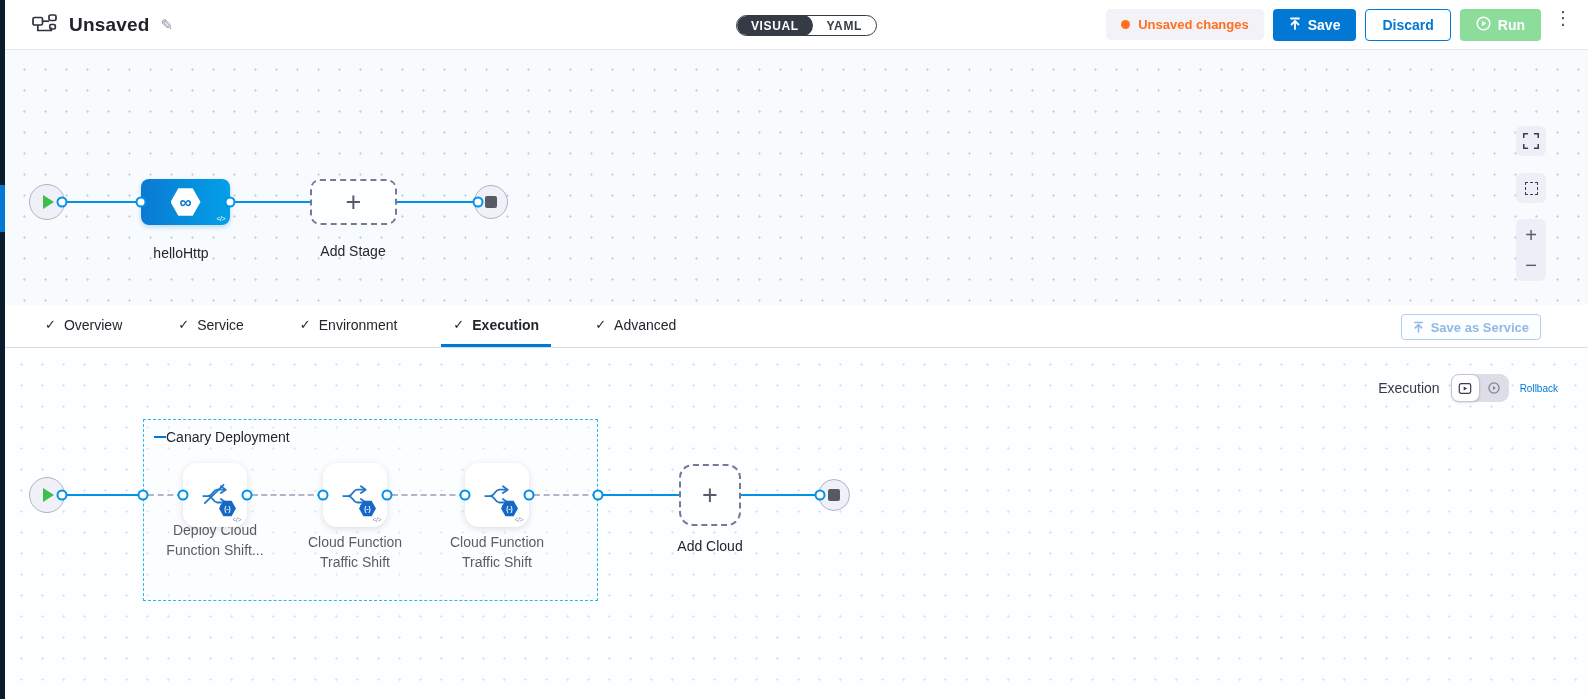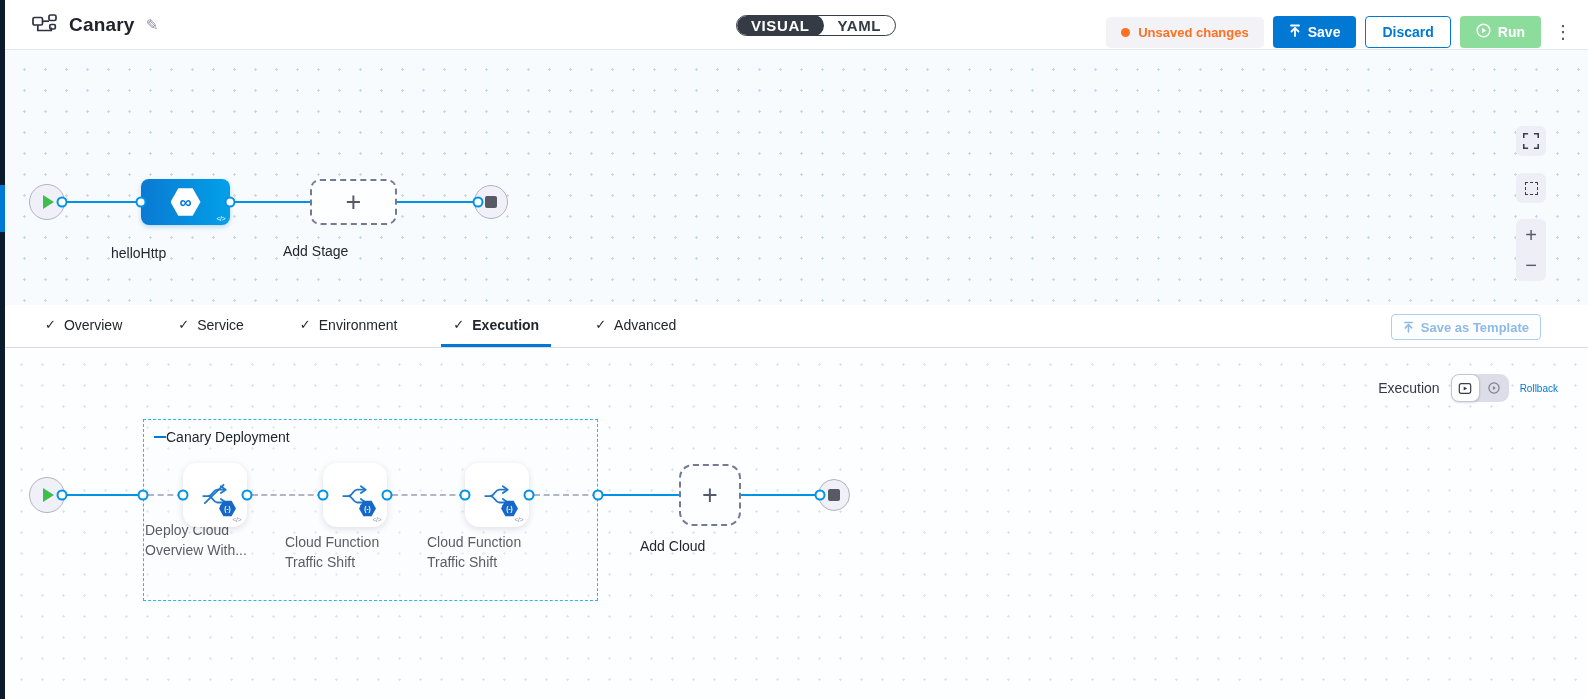--- a/index.html
+++ b/index.html
@@ -14,25 +14,25 @@
   
   .header { position:absolute; left:5px; top:0; right:0; height:50px; background:#fff;
     border-bottom:1px solid #e6e7ef; display:flex; align-items:center; padding-left:26px; }
   .title-row { display:flex; align-items:center; gap:11px; }
   .pipe-icon svg { display:block; }
   .page-title { font-size:19px; font-weight:bold; color:#22222a; letter-spacing:.2px; }
   .pencil { font-size:15px; color:#9293ab; cursor:pointer; }
 
   .mode-toggle { position:absolute; left:731px; top:15px; height:21px; display:flex; align-items:center;
     border:1.5px solid #343b45; border-radius:999px; background:#fff; overflow:hidden; }
-  .mode-seg { font-size:15px; font-weight:bold; letter-spacing:.6px; padding:0 14px; height:21px;
+  .mode-seg { font-size:12px; font-weight:bold; letter-spacing:.6px; padding:0 14px; height:21px;
     display:flex; align-items:center; color:#343b45; cursor:pointer; }
   .mode-seg.active { background:#343b45; color:#fff; border-radius:999px; }
 
-  .header-right { position:absolute; right:12px; top:16px; display:flex; align-items:center; gap:9px; }
+  .header-right { position:absolute; right:12px; top:9px; display:flex; align-items:flex-start; gap:9px; }
   .unsaved-badge { display:flex; align-items:center; gap:8px; background:#f2f2f7; border-radius:5px;
     height:31px; padding:0 15px; color:#ff7020; font-size:13px; font-weight:bold; }
   .unsaved-dot { width:9px; height:9px; border-radius:50%; background:#ff7020; }
   .btn { height:32px; border-radius:4px; font-size:14px; font-weight:bold; display:flex;
     align-items:center; gap:7px; padding:0 16px; cursor:pointer; border:none; }
   .btn-save { background:#0278d5; color:#fff; }
   .btn-discard { background:#fff; color:#0278d5; border:1px solid #0278d5; }
   .btn-run { background:#8cdc9c; color:#fff; }
   .kebab { font-size:18px; color:#4f5162; padding:0 4px; cursor:pointer; line-height:1; }
 
@@ -50,21 +50,21 @@
   .edge { position:absolute; height:2px; background:#0092e4; }
   .edge-dashed { position:absolute; height:0; border-top:2px dashed #9a9db5; }
   .port { position:absolute; width:11px; height:11px; border-radius:50%; background:#fff;
     border:2px solid #0092e4; transform:translate(-50%,-50%); z-index:6; }
   .terminal { position:absolute; width:36px; height:36px; border-radius:50%; background:#eff0f8;
     border:1px solid #b0b2c4; display:flex; align-items:center; justify-content:center; z-index:5; }
   .play-tri { width:0; height:0; border-left:11px solid #3fbe4e; border-top:7px solid transparent;
     border-bottom:7px solid transparent; margin-left:3px; }
   .stop-sq { width:12px; height:12px; background:#575965; border-radius:2px; }
 
-  .node-label { position:absolute; font-size:14px; color:#22272d; text-align:left; line-height:20px; }
+  .node-label { position:absolute; font-size:14px; color:#22272d; text-align:center; line-height:20px; }
 
   
   .stage-node { position:absolute; left:136px; top:129px; width:89px; height:46px; border-radius:8px;
     background:linear-gradient(90deg,#0a7ad3,#02a0e8); z-index:5; display:flex; align-items:center;
     justify-content:center; cursor:pointer; box-shadow:0 2px 5px rgba(2,120,213,.25); }
   .hexagon { width:30px; height:30px; background:#fff;
     clip-path:polygon(26% 4%, 74% 4%, 100% 50%, 74% 96%, 26% 96%, 0% 50%);
     display:flex; align-items:center; justify-content:center; }
   .hexagon span { color:#0278d5; font-size:17px; font-weight:bold; line-height:1; }
   .code-glyph { position:absolute; right:5px; bottom:3px; font-size:7px; color:#fff; letter-spacing:-.5px; }
@@ -131,21 +131,21 @@
     <div class="title-row">
       <span class="pipe-icon">
         <svg width="27" height="24" viewBox="0 0 27 24" fill="none" stroke="#2e3142" stroke-width="1.7">
           <rect x="2" y="4.5" width="9.5" height="7.5" rx="1.5"></rect>
           <rect x="18" y="2" width="7" height="5.5" rx="1.5"></rect>
           <path d="M11.5 8.2 H18"></path>
           <path d="M6.8 12 v5.5 h13.5 v-3"></path>
           <rect x="18.8" y="11.5" width="5.5" height="4.5" rx="1.2"></rect>
         </svg>
       </span>
-      <span class="page-title">Canary</span>
+      <span class="page-title">Unsaved</span>
       <span class="pencil">✎</span>
     </div>
 
     <div class="mode-toggle">
       <div class="mode-seg active">VISUAL</div>
       <div class="mode-seg">YAML</div>
     </div>
 
     <div class="header-right">
       <div class="unsaved-badge">
@@ -247,21 +247,21 @@
       <span class="chk">✓</span>
       <span>Advanced</span>
     </div>
 
     <div class="save-template">
       <svg width="11" height="12" viewBox="0 0 12 13" fill="none" stroke="#8fb9e7" stroke-width="1.7" stroke-linecap="round">
         <path d="M2 1.5 h8"></path>
           <path d="M6 12 V4.5"></path>
           <path d="M2.5 7.5 L6 4 L9.5 7.5"></path>
       </svg>
-      <span>Save as Template</span>
+      <span>Save as Service</span>
     </div>
   </div>
 
   <div class="lower-canvas">
 
     <div class="exec-row">
       <span class="exec-label">Execution</span>
       <div class="exec-toggle">
         <div class="toggle-seg selected">
           <svg width="14" height="13" viewBox="0 0 16 14" fill="none" stroke="#3a3e4c" stroke-width="1.4">
@@ -302,21 +302,21 @@
         <path d="M19.5 17.8 L24 21 L19.5 24.2"></path>
         <path d="M4.5 21.5 L22 4.5"></path>
       </svg>
       <div class="badge">(-)</div>
       <span class="code-glyph">&lt;/&gt;</span>
     </div>
     <div class="port" style="left:178px; top:147px;"></div>
     <div class="port" style="left:242px; top:147px;"></div>
     <div class="node-label" style="left:140px; top:172px; width:140px;">
       <div>Deploy Cloud</div>
-      <div>Overview With...</div>
+      <div>Function Shift...</div>
     </div>
     <div class="edge-dashed" style="left:247px; top:146px; width:71px;"></div>
 
     <div class="step-card" style="left:318px; top:115px;">
       <svg width="30" height="30" viewBox="0 0 28 28" fill="none" stroke="#2079c8" stroke-width="1.7" stroke-linecap="round" stroke-linejoin="round">
         <path d="M3 15 h5 c4 0 4 -6 8 -6 h7"></path>
         <path d="M8 15 c4 0 4 6 8 6 h7"></path>
         <path d="M19.5 5.8 L24 9 L19.5 12.2"></path>
         <path d="M19.5 17.8 L24 21 L19.5 24.2"></path>
       </svg>

